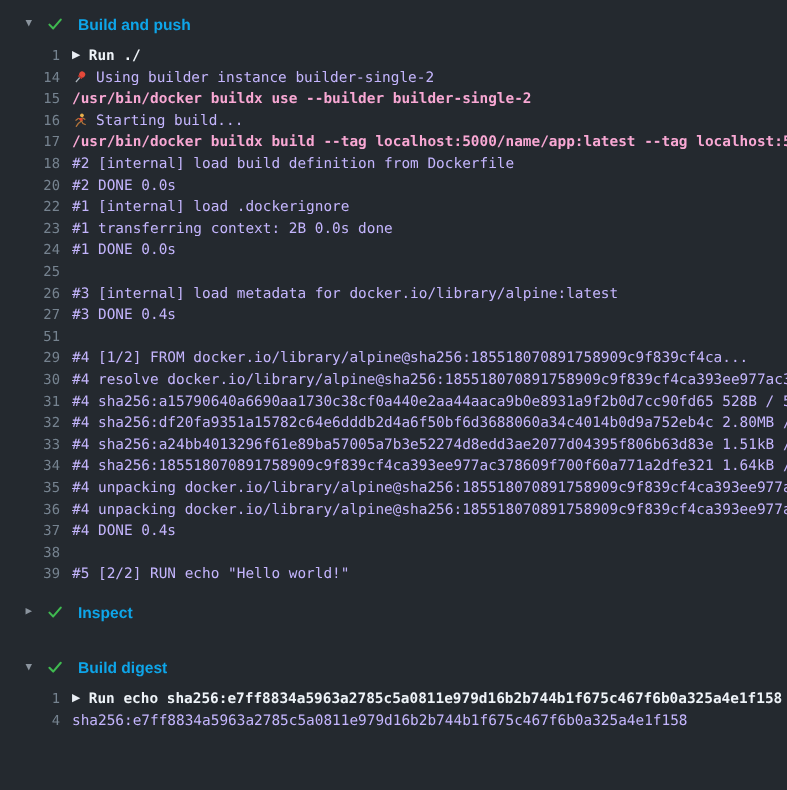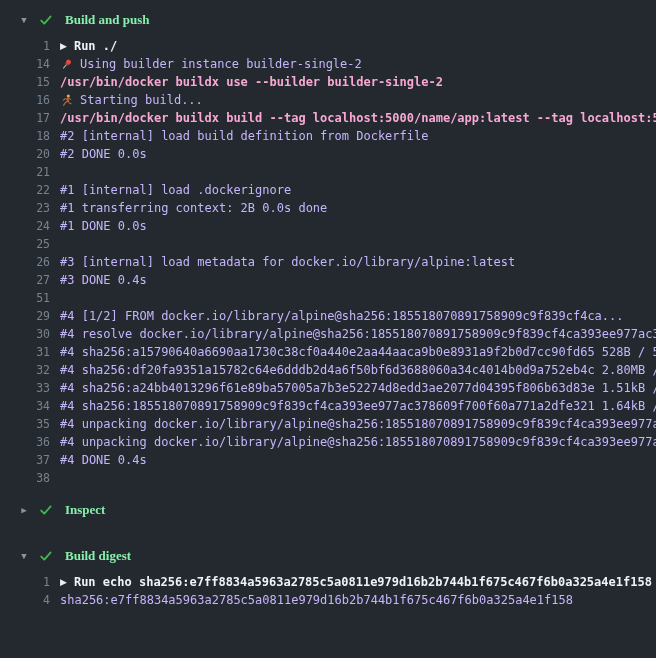--- a/index.html
+++ b/index.html
@@ -13,21 +13,21 @@
   .section-header{
     display:flex;align-items:center;height:22px;cursor:pointer;
   }
   .chev{
     width:24px;flex:none;text-align:center;
     color:#8b949e;font-size:9px;line-height:22px;margin-left:12px;
   }
   .check{width:24px;flex:none;text-align:left;padding-left:3px;line-height:0;}
   .check svg{vertical-align:middle;}
   .title{
-    color:#86efac;font-family:Liberation Serif, serif;
+    color:#0ea5e9;font-family:Liberation Sans, sans-serif;
     font-size:13px;font-weight:bold;padding-left:2px;
   }
   
   .log{margin-top:6px;}
   .line{display:flex;height:18px;line-height:18px;font-size:12px;white-space:pre;}
   .ln{
     width:50px;flex:none;text-align:right;color:#768390;
     font-size:11.5px;cursor:pointer;
   }
   .lc{
@@ -97,24 +97,20 @@
     <span class="ln">18</span>
     <span class="lc">#2 [internal] load build definition from Dockerfile</span>
   </div>
 
 
   <div class="line plain">
     <span class="ln">20</span>
     <span class="lc">#2 DONE 0.0s</span>
   </div>
 
-  <div class="line plain">
-    <span class="ln">21</span>
-    <span class="lc"></span>
-  </div>
 
   <div class="line plain">
     <span class="ln">22</span>
     <span class="lc">#1 [internal] load .dockerignore</span>
   </div>
 
   <div class="line plain">
     <span class="ln">23</span>
     <span class="lc">#1 transferring context: 2B 0.0s done</span>
   </div>
@@ -187,20 +183,24 @@
   <div class="line plain">
     <span class="ln">37</span>
     <span class="lc">#4 DONE 0.4s</span>
   </div>
 
   <div class="line plain">
     <span class="ln">38</span>
     <span class="lc"></span>
   </div>
 
+  <div class="line plain">
+    <span class="ln">39</span>
+    <span class="lc">#5 [2/2] RUN echo "Hello world!"</span>
+  </div>
 
 </div>
   </section>
 
   <section>
     <div class="gap gap-inspect"></div>
     <div class="section-header">
       <span class="chev">▶</span>
       <span class="check"><svg id="svg-check" width="14" height="14" viewBox="0 0 16 16">
     <path d="M2.5 8.6l3.6 3.6 7.2-8.4" fill="none" stroke="#3fb950" stroke-width="2" stroke-linecap="round" stroke-linejoin="round"></path>

